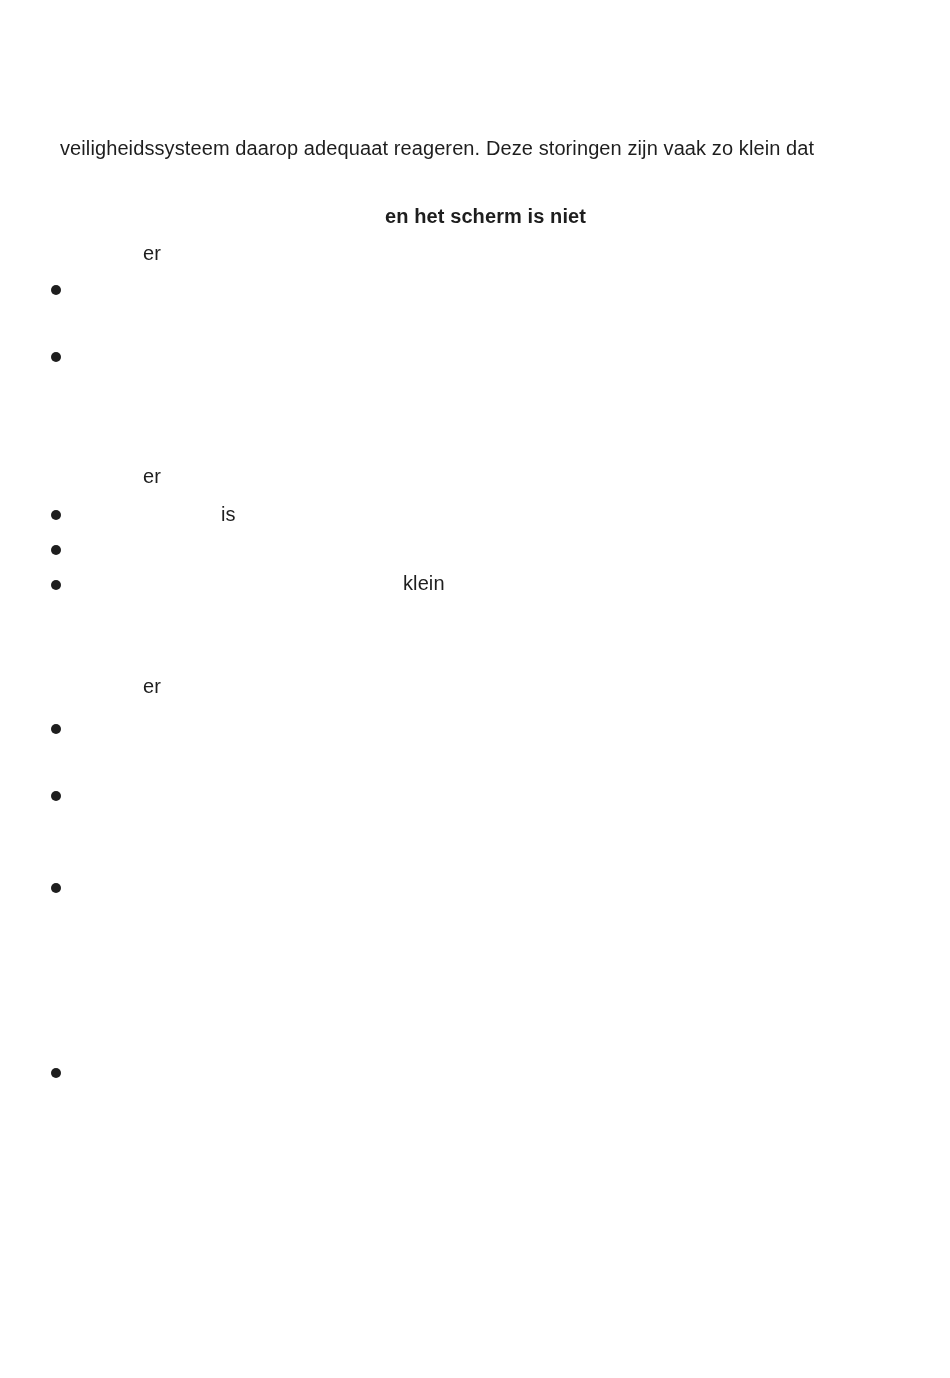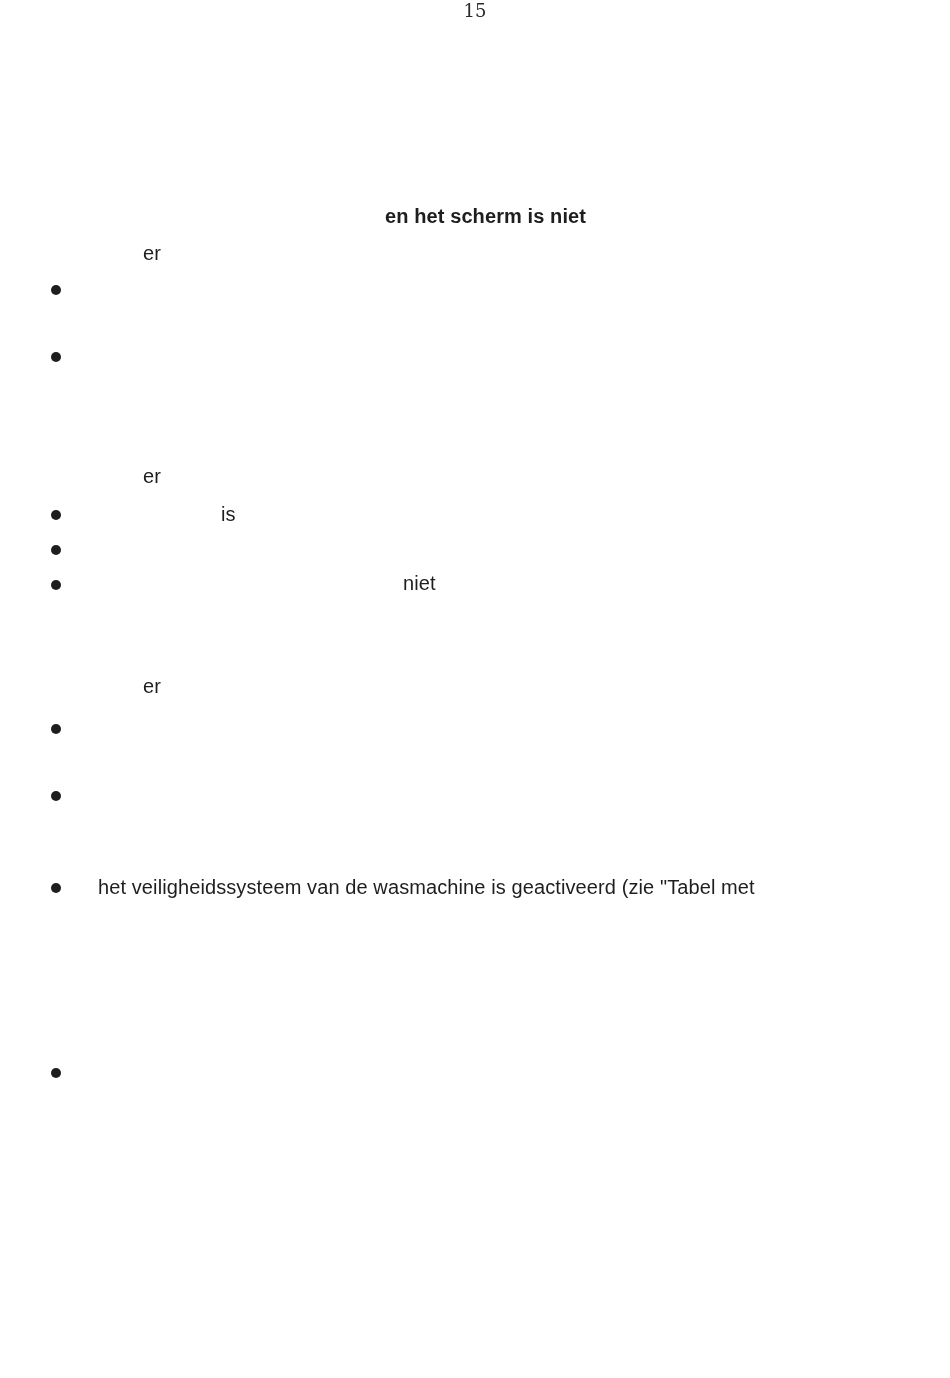--- a/index.html
+++ b/index.html
@@ -42,45 +42,42 @@
     font-size: 18px;
     line-height: 22px;
     color: #2a2a2a;
   }
 </style>
 </head>
 <body>
 
 <div class="page">
 
+  <div class="frag" style="left:60px; top:136px;">veiligheidssysteem daarop adequaat reageren. Deze storingen zijn vaak zo klein dat</div>
 
   <div class="frag bold" style="left:337px; top:204px;margin-left:48px;">en het scherm is niet</div>
 
   <div class="frag" style="left:143px; top:241px;">er</div>
 
   <span class="bullet" style="left:51px; top:285px;"></span>
   <span class="bullet" style="left:51px; top:352px;"></span>
 
   <div class="frag" style="left:143px; top:464px;">er</div>
 
   <span class="bullet" style="left:51px; top:510px;"></span>
   <div class="frag" style="left:221px; top:502px;">is</div>
 
   <span class="bullet" style="left:51px; top:545px;"></span>
 
   <span class="bullet" style="left:51px; top:580px;"></span>
-  <div class="frag" style="left:403px; top:571px;">niet</div>
+  <div class="frag" style="left:403px; top:571px;">klein</div>
 
   <div class="frag" style="left:143px; top:674px;">er</div>
 
   <span class="bullet" style="left:51px; top:724px;"></span>
   <span class="bullet" style="left:51px; top:791px;"></span>
 
   <span class="bullet" style="left:51px; top:883px;"></span>
-  <div class="frag" style="left:98px; top:875px;">het veiligheidssysteem van de wasmachine is geactiveerd (zie "Tabel met</div>
 
   <span class="bullet" style="left:51px; top:1068px;"></span>
 
-  <div class="pagenum-row">
-    <span class="pagenum">15</span>
-  </div>
 
 </div>
 
 </body></html>

